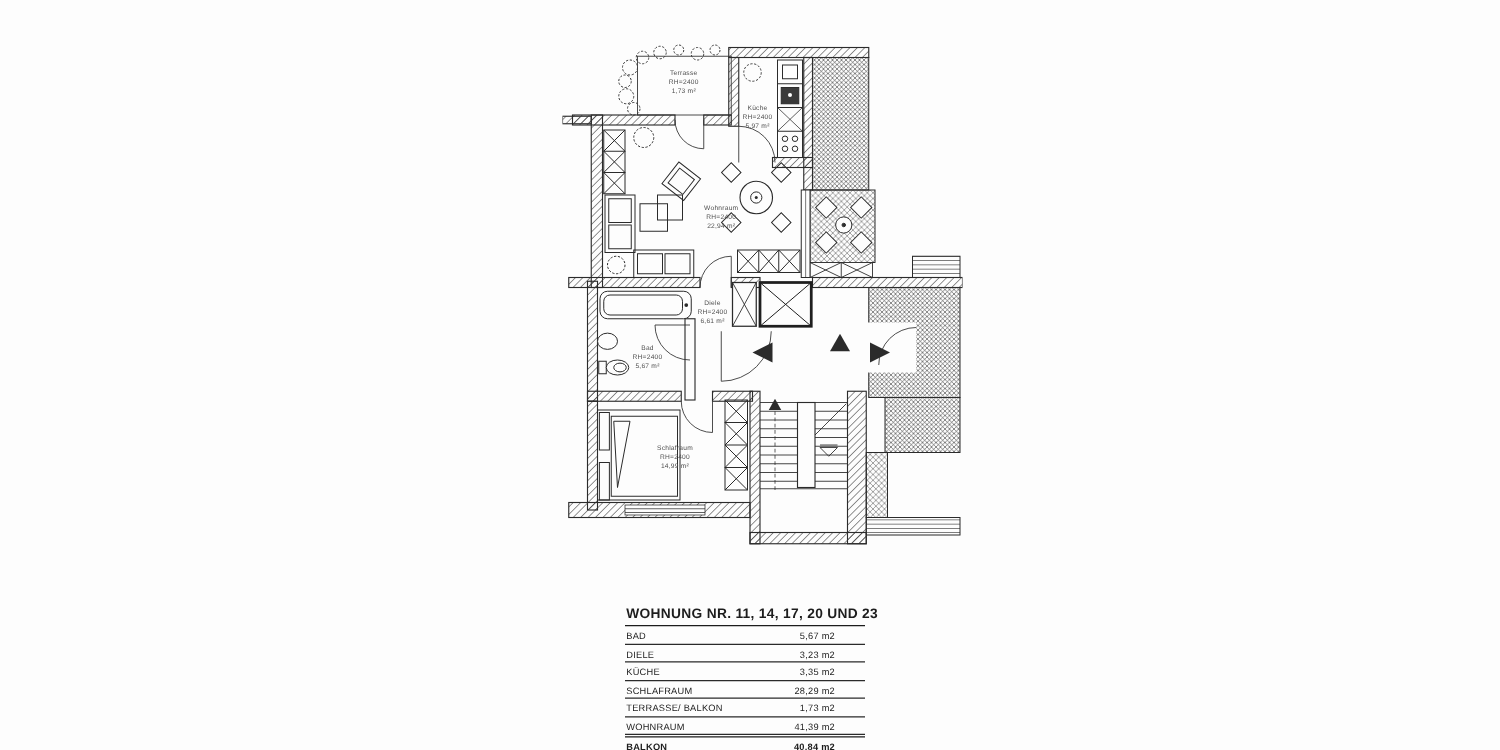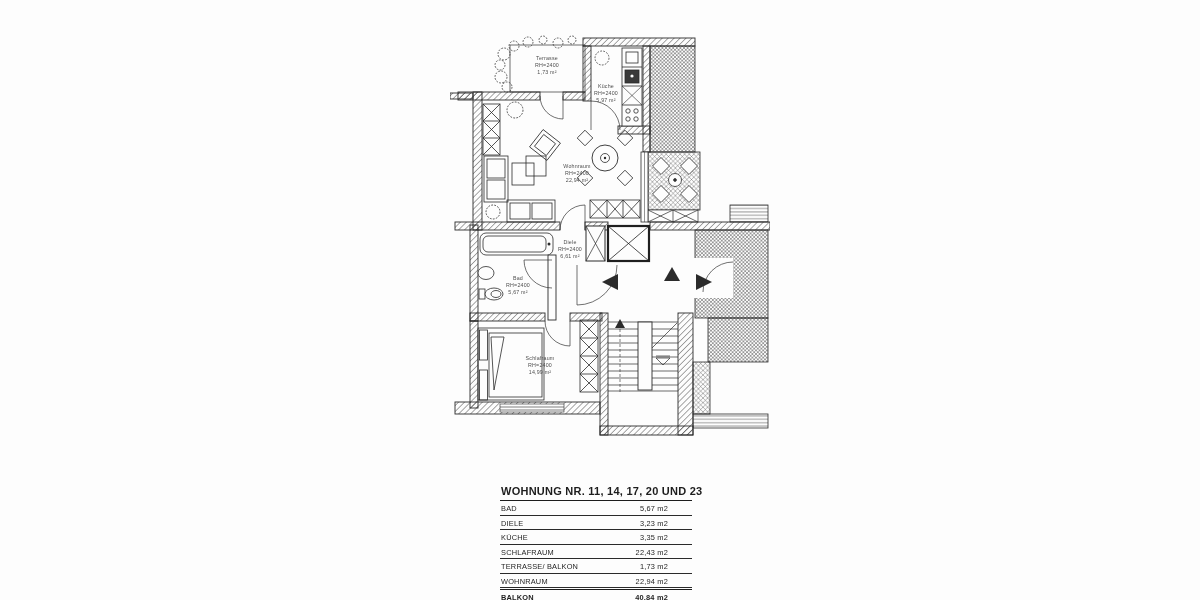--- a/index.html
+++ b/index.html
@@ -325,29 +325,29 @@
     <div class="tbl-row">
       <span>DIELE</span>
       <span class="val">3,23 m2</span>
     </div>
     <div class="tbl-row">
       <span>KÜCHE</span>
       <span class="val">3,35 m2</span>
     </div>
     <div class="tbl-row">
       <span>SCHLAFRAUM</span>
-      <span class="val">22,43 m2</span>
+      <span class="val">28,29 m2</span>
     </div>
     <div class="tbl-row">
       <span>TERRASSE/ BALKON</span>
       <span class="val">1,73 m2</span>
     </div>
     <div class="tbl-row">
       <span>WOHNRAUM</span>
-      <span class="val">22,94 m2</span>
+      <span class="val">41,39 m2</span>
     </div>
     <div class="tbl-row total">
       <span>BALKON</span>
       <span class="val">40,84 m2</span>
     </div>
   </div>
 
 </div>
 
 </body></html>

